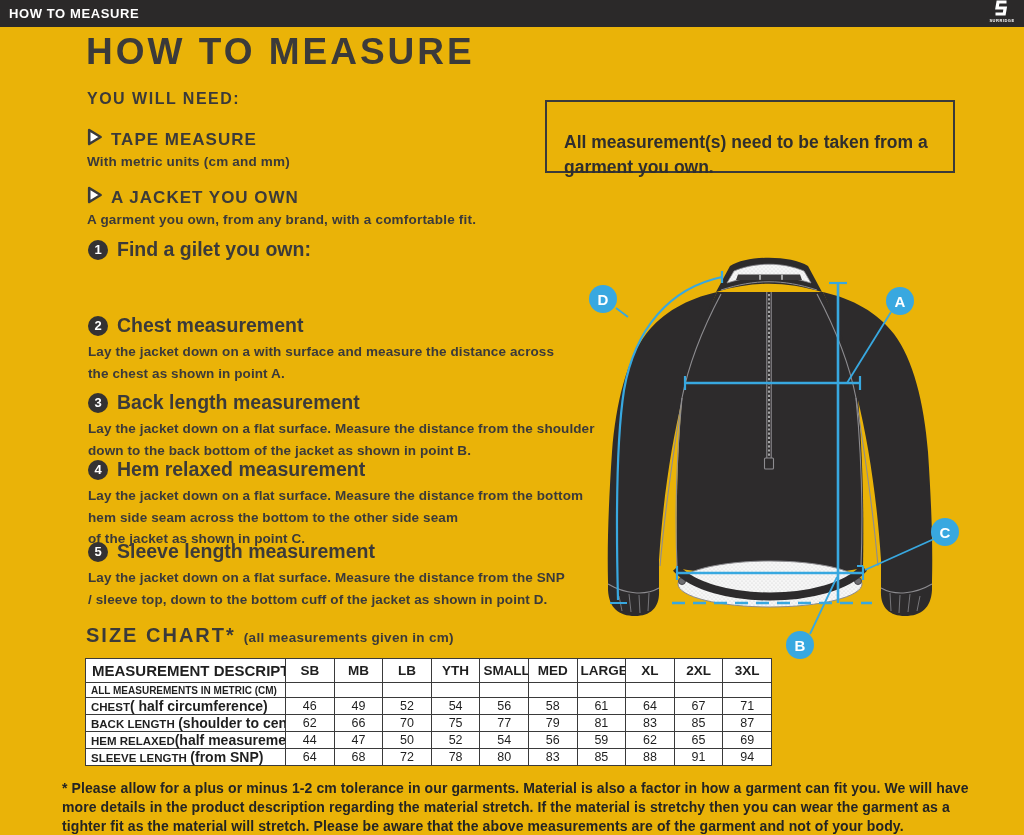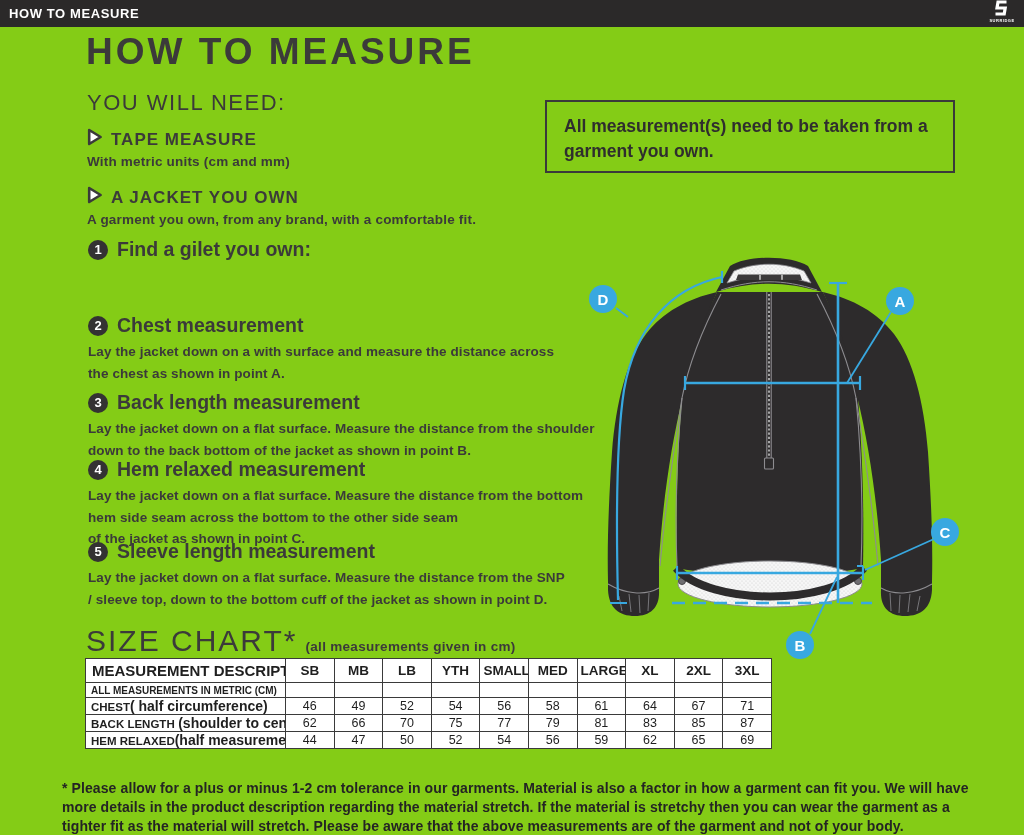--- a/index.html
+++ b/index.html
@@ -1,31 +1,31 @@
 <!DOCTYPE html>
 <html><head>
 <meta charset="utf-8">
 <style>
   * { box-sizing: border-box; }
   html,body { margin:0; padding:0; background:#ffffff; }
   .page {
-    position:relative; width:1024px; height:835px; background:#84cc16;
+    position:relative; width:1024px; height:835px; background:#eab308;
     font-family:"Liberation Sans", sans-serif; color:#3b3a3a; overflow:hidden;
   }
 
   
   .topbar {
     position:absolute; top:0; left:0; width:1024px; height:27px; background:#2b2929;
     display:flex; align-items:center; justify-content:space-between; padding:0 9px;
   }
   .topbar-title { color:#ffffff; font-size:13px; font-weight:bold; letter-spacing:0.6px; }
 
   
   .page-title { position:absolute; left:86px; top:31px; margin:0; font-size:37px; font-weight:bold; letter-spacing:3px; color:#3b3a3a; }
-  .ywn-heading { position:absolute; left:87px; top:90px; font-size:22px; font-weight:normal; letter-spacing:1.5px; }
+  .ywn-heading { position:absolute; left:87px; top:90px; font-size:16px; font-weight:bold; letter-spacing:1.5px; }
 
   
   .need-item { position:absolute; left:87px; }
   .need-item.n1 { top:128px; }
   .need-item.n2 { top:186px; }
   .need-head { display:flex; align-items:center; gap:8px; font-size:17px; font-weight:bold; letter-spacing:1px; }
   .need-desc { font-size:13.5px; font-weight:bold; margin-top:3px; letter-spacing:0.2px; }
 
   
   .step { position:absolute; left:88px; width:540px; }
@@ -37,30 +37,30 @@
   .step-head { display:flex; align-items:center; gap:9px; font-size:19.5px; font-weight:bold; color:#3b3a3a; }
   .badge {
     width:20px; height:20px; border-radius:50%; background:#343233; color:#ffffff;
     font-size:13px; font-weight:bold; display:flex; align-items:center; justify-content:center; flex:0 0 20px;
   }
   .step-body { font-size:13.5px; font-weight:bold; line-height:1.6; margin-top:4px; letter-spacing:0.1px; white-space:pre-line; }
 
   
   .note-box {
     position:absolute; left:545px; top:100px; width:410px; height:73px;
-    border:2px solid #3a3a3a; padding:12px 17px; font-size:17.5px; font-weight:bold;
+    border:2px solid #3a3a3a; padding:28px 17px; font-size:17.5px; font-weight:bold;
     line-height:1.45; color:#2f2e2e; white-space:pre-line;
   }
 
   
   .diagram { position:absolute; left:575px; top:250px; width:400px; height:420px; pointer-events:none; }
 
   
   .size-chart-head { position:absolute; left:86px; top:624px; display:flex; align-items:baseline; gap:8px; }
-  .size-chart-title { font-size:30px; font-weight:normal; letter-spacing:2px; }
+  .size-chart-title { font-size:20px; font-weight:bold; letter-spacing:2px; }
   .size-chart-sub { font-size:13.5px; font-weight:bold; letter-spacing:0.3px; }
 
   table.size-table { position:absolute; left:85px; top:658px; width:686px; border-collapse:collapse; table-layout:fixed; background:#fff; }
   .size-table th, .size-table td { border:1.6px solid #3a3a3a; padding:0 3px; color:#1f1f1f; overflow:hidden; white-space:nowrap; }
   .size-table thead th { height:24px; font-size:13.5px; font-weight:bold; text-align:center; }
   .size-table thead th.desc { font-size:15px; text-align:left; padding-left:6px; }
   .size-table tr.metric td { height:15px; font-size:10px; font-weight:bold; text-align:left; padding-left:5px; }
   .size-table tr.data td { height:17px; font-size:12.5px; text-align:center; }
   .size-table tr.data td.lbl { text-align:left; padding-left:5px; }
   .row-label { font-size:11.5px; font-weight:bold; }
@@ -323,20 +323,33 @@
         <td>47</td>
         <td>50</td>
         <td>52</td>
         <td>54</td>
         <td>56</td>
         <td>59</td>
         <td>62</td>
         <td>65</td>
         <td>69</td>
       </tr>
+      <tr class="data">
+        <td class="lbl"><span class="row-label">SLEEVE LENGTH</span> <span class="row-detail">(from SNP)</span></td>
+        <td>64</td>
+        <td>68</td>
+        <td>72</td>
+        <td>78</td>
+        <td>80</td>
+        <td>83</td>
+        <td>85</td>
+        <td>88</td>
+        <td>91</td>
+        <td>94</td>
+      </tr>
     </tbody>
   </table>
 
   <div class="footnote">* Please allow for a plus or minus 1-2 cm tolerance in our garments. Material is also a factor in how a garment can fit you. We will have
 more details in the product description regarding the material stretch.  If the material is stretchy then you can wear the garment as a
 tighter fit as the material will stretch.  Please be aware that the above measurements are of the garment and not of your body.</div>
 
 </div>
 
 </body></html>

